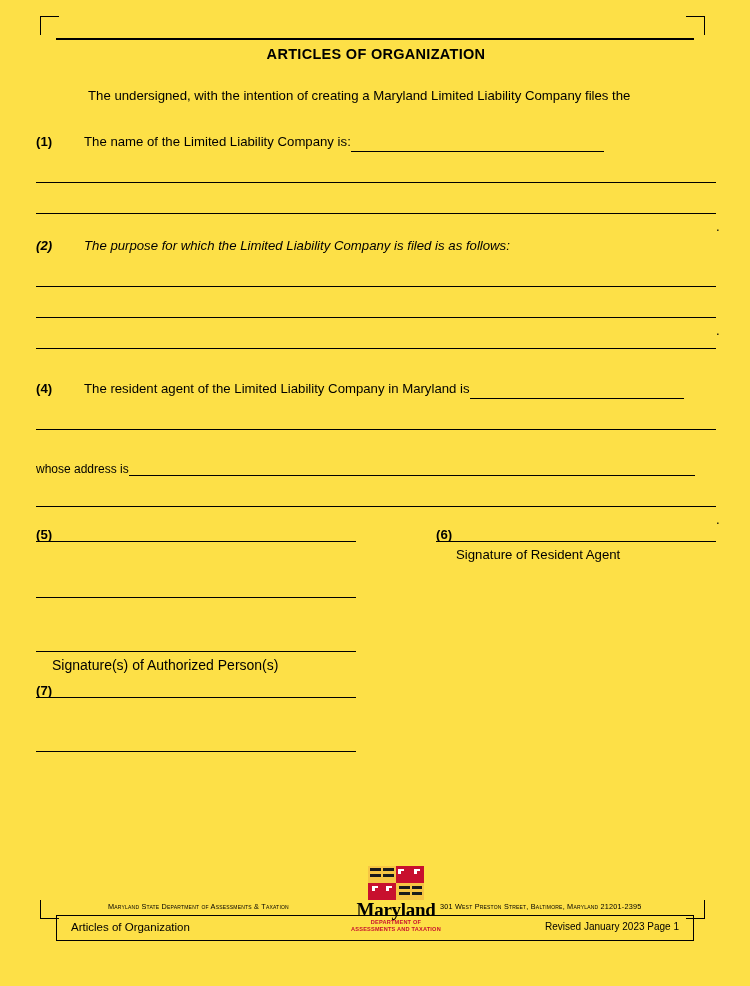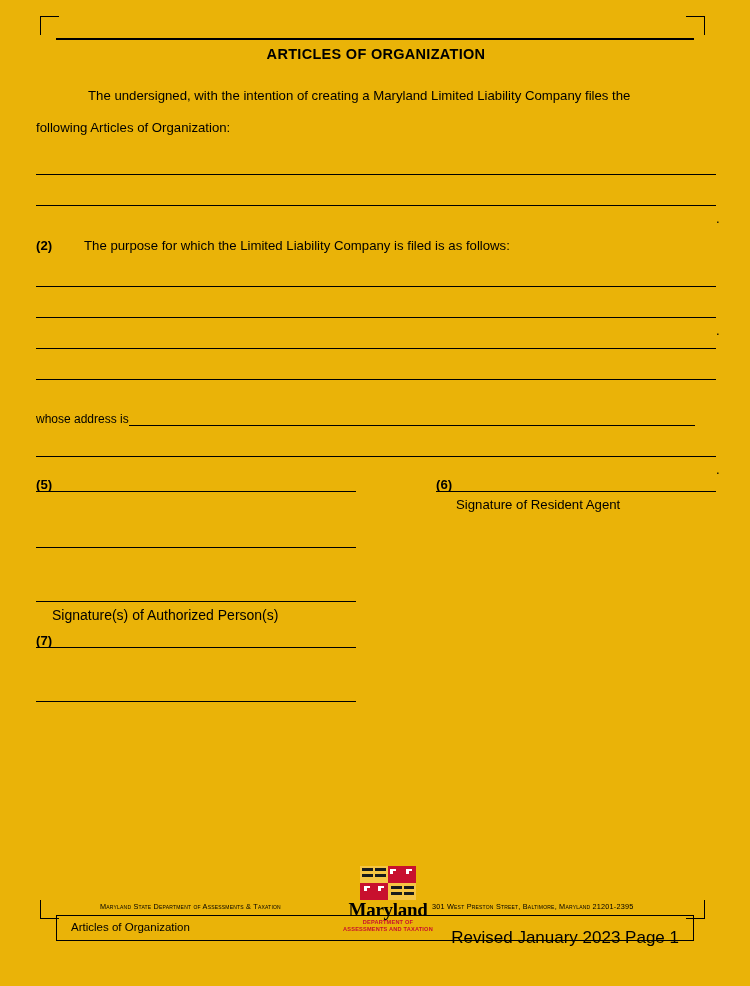--- a/index.html
+++ b/index.html
@@ -13,21 +13,21 @@
     font-family: "Liberation Sans", sans-serif;
     color: #000000;
     position: relative;
     overflow: hidden;
   }
   .page {
     position: absolute;
     left: 0; top: 0;
     width: 750px;
     height: 986px;
-    background: #eab308;
+    background: #fde047;
   }
   
   .corner {
     position: absolute;
     width: 18px;
     height: 18px;
   }
   .corner.tl { left: 40px;  top: 16px;  border-left: 1px solid #000; border-top: 1px solid #000; }
   .corner.tr { left: 686px; top: 16px;  border-right: 1px solid #000; border-top: 1px solid #000; }
   .corner.bl { left: 40px;  top: 900px; border-left: 1px solid #000; border-bottom: 1px solid #000; }
@@ -147,21 +147,21 @@
     left: 16px;
   }
   .bold-label {
     font-size: 13.2px;
     font-weight: bold;
   }
 
   
   .footer-logo-wrap {
     position: absolute;
-    left: 8px; right: 0;
+    left: 16px; right: 0;
     top: 866px;
     height: 56px;
   }
   .footer-left-text {
     position: absolute;
     left: 92px;
     top: 36px;
     font-size: 7.3px;
     font-variant: small-caps;
     letter-spacing: 0.2px;
@@ -216,22 +216,21 @@
   .bottom-box .bl-text {
     position: absolute;
     left: 14px;
     top: 5px;
     font-size: 11.5px;
   }
   .bottom-box .br-text {
     position: absolute;
     right: 14px;
     top: 5px;
-    font-size: 17px;
-    margin-top: 7px;
+    font-size: 10px;
   }
 </style>
 </head>
 <body>
 
 <div class="page">
 
   <div class="corner tl"></div>
   <div class="corner tr"></div>
   <div class="corner bl"></div>
@@ -239,35 +238,38 @@
 
   <div class="top-rule"></div>
 
   <div class="content">
 
     <h1 class="doc-title">ARTICLES OF ORGANIZATION</h1>
 
     <p class="para">
       <span class="indent"></span><span>The undersigned, with the intention of creating a Maryland Limited Liability Company files the</span>
     </p>
-    <p class="para">
-      <span>following Articles of Organization:</span>
-    </p>
-
+
+    <div class="item">
+      <span class="num">(1)</span><span class="txt">The name of the Limited Liability Company  is:</span><span class="fill-inline" style="width:253px;"></span>
+    </div>
     <div class="blank-line"></div>
     <div class="blank-line period"></div>
 
-    <div class="item" style="margin-top:30px;">
+    <div class="item" style="margin-top:22px;font-style:italic;">
       <span class="num">(2)</span><span class="txt">The purpose for which the Limited Liability Company is filed is as  follows:</span>
     </div>
     <div class="blank-line"></div>
     <div class="blank-line period"></div>
 
     <div class="blank-line"></div>
 
+    <div class="item" style="margin-top:30px;">
+      <span class="num">(4)</span><span class="txt">The resident agent of the Limited Liability Company in Maryland  is</span><span class="fill-inline" style="width:214px;"></span>
+    </div>
     <div class="blank-line"></div>
 
     <div class="whose-row">
       <span>whose address is</span><span class="fill-inline" style="width:566px;"></span>
     </div>
     <div class="blank-line period"></div>
 
     <div class="sig-block">
       <span class="sig-num">(5)</span>
       <div class="sig-left-line" style="top:0;"></div>

